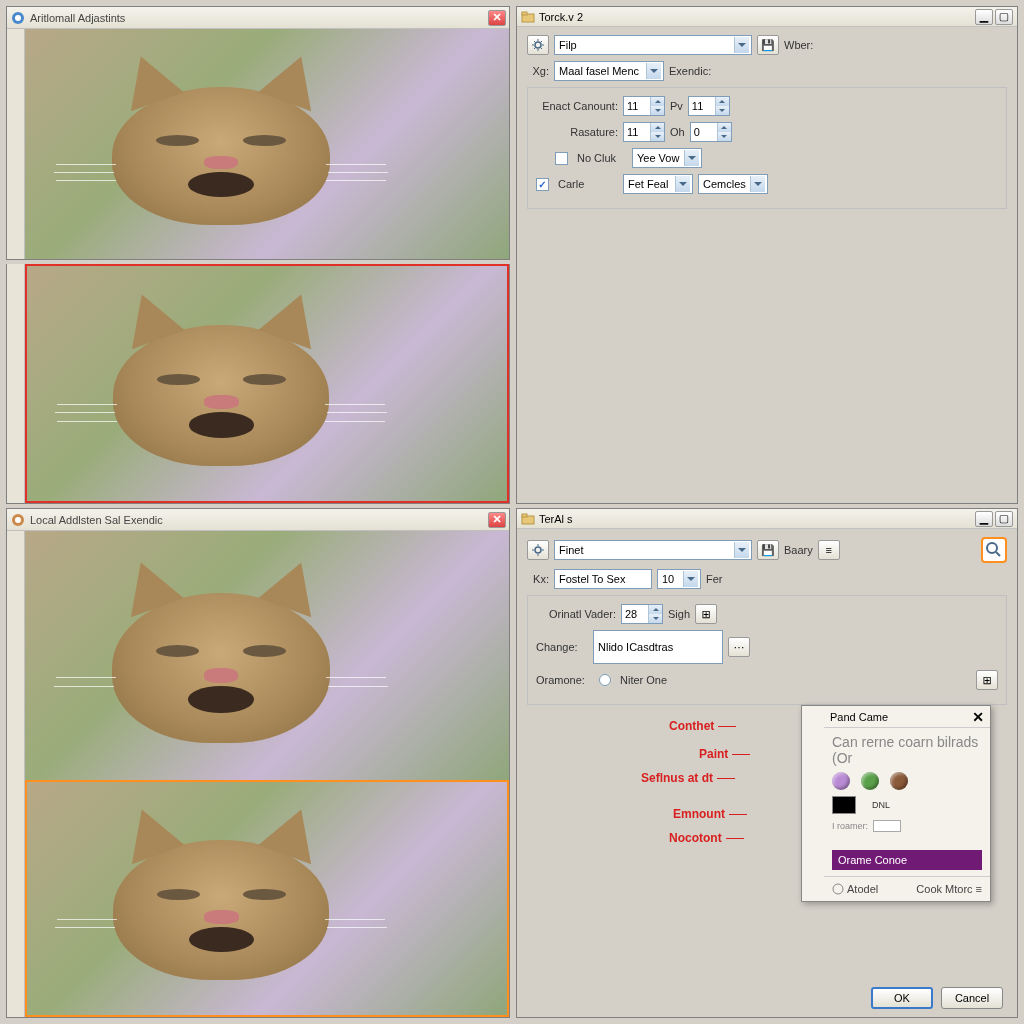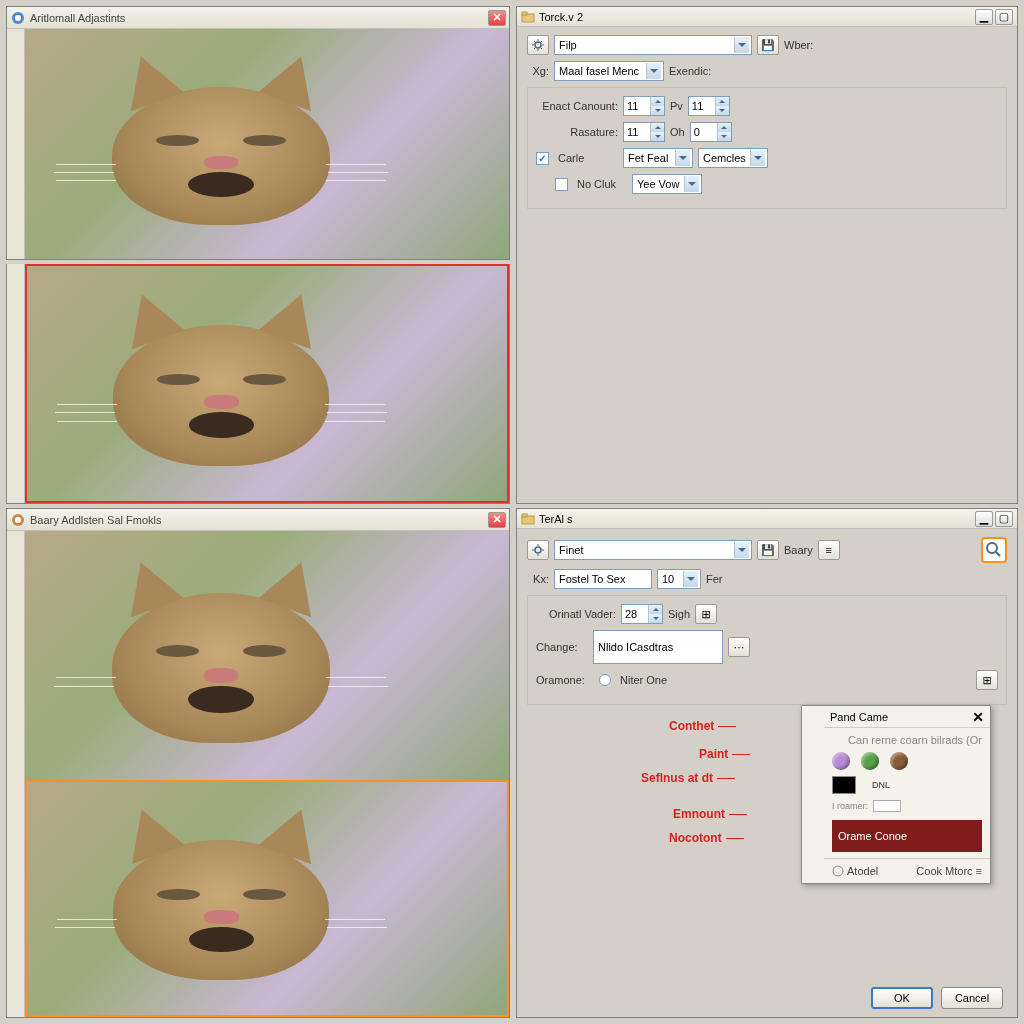--- a/index.html
+++ b/index.html
@@ -56,21 +56,21 @@
 
 .annot { position: absolute; color: #d82020; font-weight: bold; font-size: 12px; text-align: right; }
 .annot::after { content: ""; display: inline-block; width: 18px; height: 1px; background: #d82020; vertical-align: middle; margin-left: 4px; }
 
 .popup { position: absolute; background: #f4f2eb; border: 1px solid #888; box-shadow: 2px 2px 6px rgba(0,0,0,0.3); }
 .popup-title { height: 22px; display: flex; align-items: center; padding: 0 6px; border-bottom: 1px solid #ccc; }
 .popup-title .x { margin-left: auto; font-size: 14px; font-weight: bold; cursor: pointer; }
 .popup-body { padding: 6px 8px; }
 .colordot { width: 18px; height: 18px; border-radius: 50%; display: inline-block; margin-right: 6px; box-shadow: inset -2px -2px 3px rgba(0,0,0,0.3), inset 2px 2px 3px rgba(255,255,255,0.4); cursor: pointer; }
 .swatch { width: 24px; height: 18px; background: #000; border: 1px solid #888; display: inline-block; }
-.redbar { height: 32px; background: #7f1d1d; color: #fff; display: flex; align-items: center; padding: 0 6px; margin-top: 8px; }
+.redbar { height: 20px; background: #701a75; color: #fff; display: flex; align-items: center; padding: 0 6px; margin-top: 18px; }
 .popup-foot { padding: 6px 8px; border-top: 1px solid #ccc; display: flex; gap: 16px; align-items: center; }
 .linkbtn { display: flex; align-items: center; gap: 3px; color: #444; cursor: pointer; }
 
 .dlg-buttons { position: absolute; right: 14px; bottom: 8px; display: flex; gap: 8px; }
 .pushbtn { min-width: 62px; height: 22px; border: 1px solid #888; background: linear-gradient(to bottom, #fff, #e4e1d4); border-radius: 3px; display: flex; align-items: center; justify-content: center; cursor: pointer; padding: 0 10px; }
 .pushbtn.default { border: 2px solid #3a7acc; }
 
 .gear-icon { width: 14px; height: 14px; }
 .search-badge { width: 26px; height: 26px; border: 2px solid #ff9020; border-radius: 4px; display: flex; align-items: center; justify-content: center; background: #fff; }
 </style>
@@ -138,21 +138,21 @@
 </div>
 
 <div class="window" style="left:6px; top:508px; width:504px; height:510px;">
   <div class="titlebar">
     <span class="icon">
         <svg viewBox="0 0 16 16">
           <circle cx="8" cy="8" r="6" fill="#cc8a4a"></circle>
           <circle cx="8" cy="8" r="3" fill="#fff"></circle>
         </svg>
       </span>
-    <span class="title">Baary Addlsten Sal Fmokls</span>
+    <span class="title">Local Addlsten Sal Exendic</span>
     <div class="winbtns">
       <div class="winbtn closebtn">✕</div>
     </div>
   </div>
   <div class="body-row">
     <div class="sidebar-left"></div>
     <div class="img-pane" style="display:flex; flex-direction:column;">
       <div style="flex:1.05; position:relative;">
         <div class="cat-img">
           <div class="cat-head">
@@ -255,37 +255,37 @@
         <span class="lbl">Oh</span>
         <div class="spinner">
             <span>0</span>
             <div class="spbtns">
               <div class="up"></div>
               <div class="dn"></div>
             </div>
           </div>
       </div>
       <div class="row">
+        <span style="width:14px;"></span>
+        <span class="chk"></span>
+        <span class="lbl" style="width:50px; text-align:left;">No Cluk</span>
+        <div class="dropdown" style="width:70px;">
+            <span>Yee Vow</span>
+            <div class="ddarrow"></div>
+          </div>
+      </div>
+      <div class="row">
         <span class="chk on"></span>
         <span class="lbl" style="width:60px; text-align:left;">Carle</span>
         <div class="dropdown" style="width:70px;">
             <span>Fet Feal</span>
             <div class="ddarrow"></div>
           </div>
         <div class="dropdown" style="width:70px;">
             <span>Cemcles</span>
-            <div class="ddarrow"></div>
-          </div>
-      </div>
-      <div class="row">
-        <span style="width:14px;"></span>
-        <span class="chk"></span>
-        <span class="lbl" style="width:50px; text-align:left;">No Cluk</span>
-        <div class="dropdown" style="width:70px;">
-            <span>Yee Vow</span>
             <div class="ddarrow"></div>
           </div>
       </div>
     </div>
   </div>
 </div>
 
 <div class="right-panel" style="left:516px; top:508px; width:502px; height:510px;">
   <div class="rp-titlebar">
     <span class="ticon"><svg viewBox="0 0 14 14">
@@ -367,21 +367,21 @@
   <div class="annot" style="left:124px; top:262px;">Seflnus at dt</div>
   <div class="annot" style="left:156px; top:298px;">Emnount</div>
   <div class="annot" style="left:152px; top:322px;">Nocotont</div>
 
   <div class="popup" style="left:284px; top:196px; width:190px;padding-left:22px;">
     <div class="popup-title">
       <span>Pand Came</span>
       <span class="x">✕</span>
     </div>
     <div class="popup-body">
-      <div style="font-size:11px; color:#888; margin-bottom:6px;text-align:right;">Can rerne coarn bilrads (Or</div>
+      <div style="font-size:14px; color:#888; margin-bottom:6px;">Can rerne coarn bilrads (Or</div>
       <div class="row">
         <span class="colordot" style="background:#b98ad4;"></span>
         <span class="colordot" style="background:#5aa04a;"></span>
         <span class="colordot" style="background:#8a5a3a;"></span>
       </div>
       <div class="row">
         <span class="swatch"></span>
         <span style="width:6px;"></span>
         <span class="lbl" style="font-size:9px;">DNL</span>
       </div>

